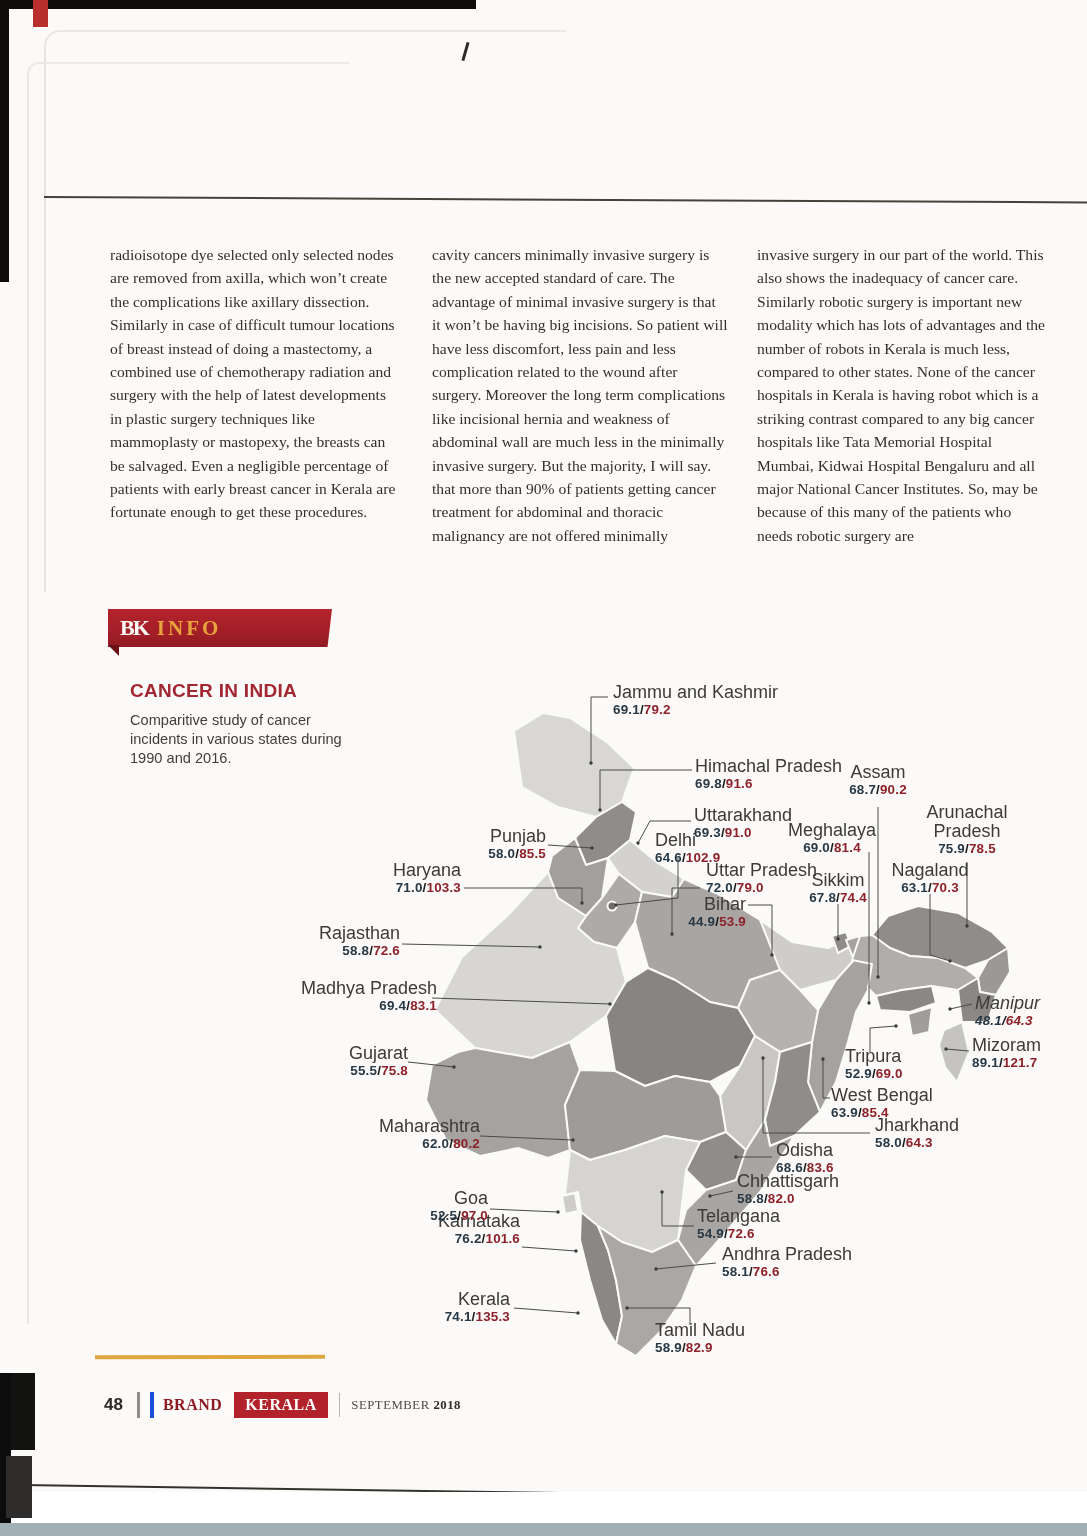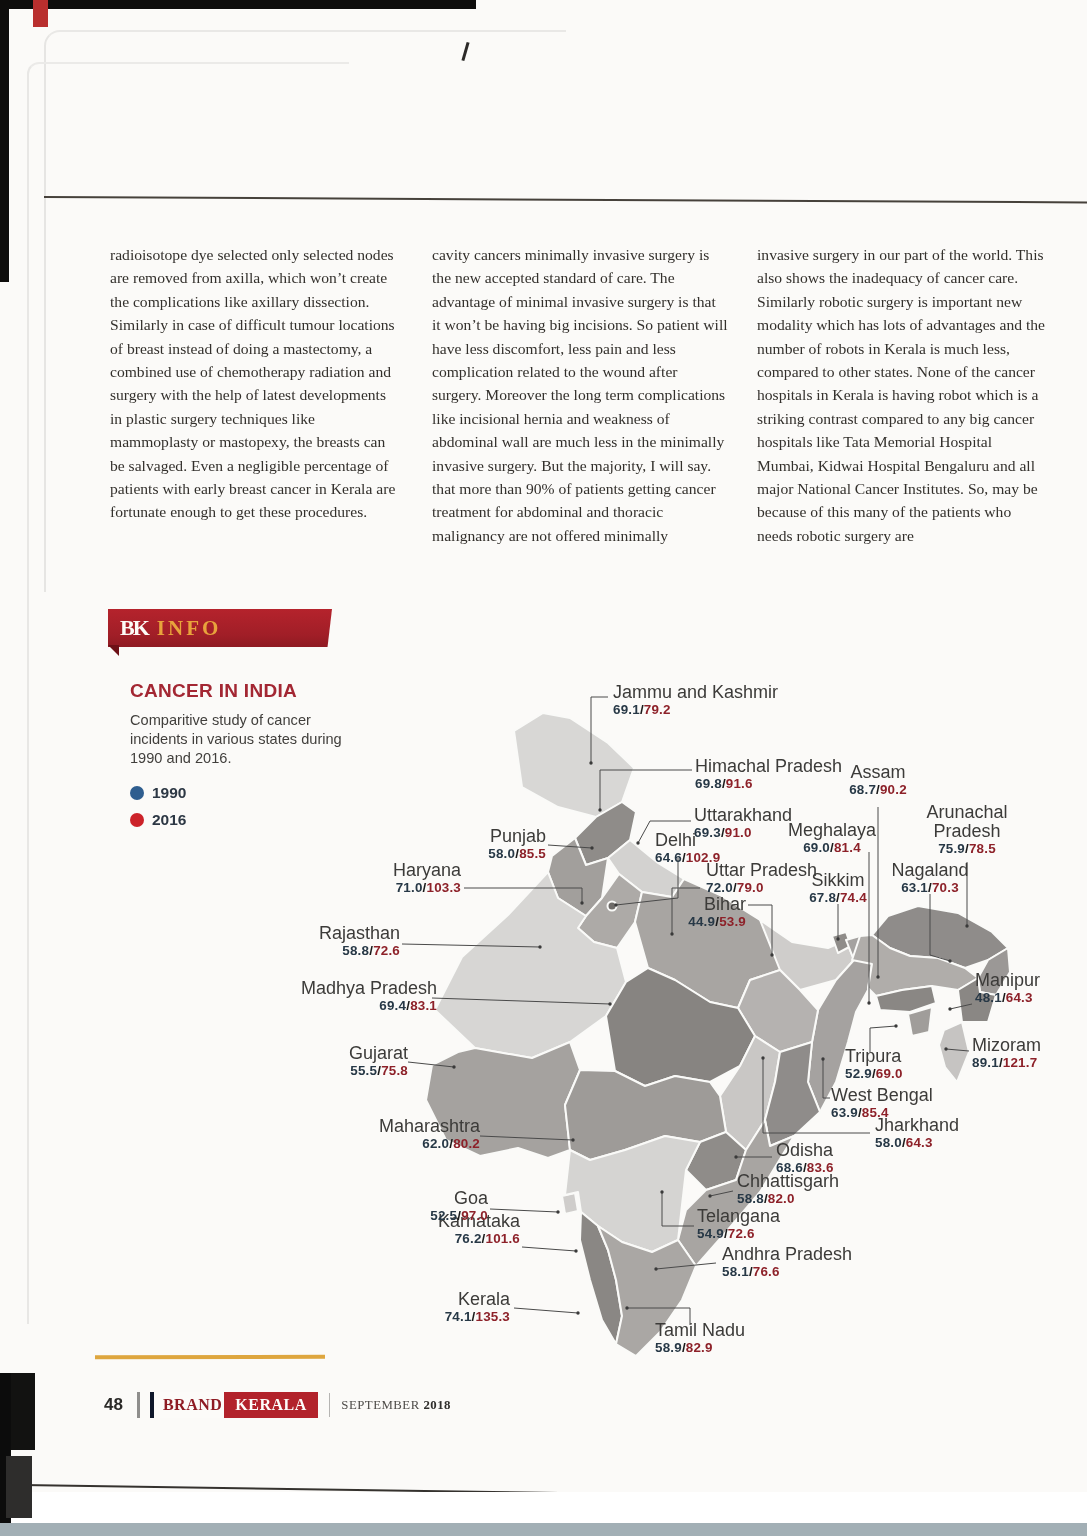--- a/index.html
+++ b/index.html
@@ -67,21 +67,21 @@
   .sep{color:#1a1a1a;}
   .v16{color:#8d2129;}
 
   
   .gold-line{position:absolute;left:95px;top:1355px;width:230px;height:3.5px;background:#dea63e;
     transform:rotate(-.15deg);}
   .footer{position:absolute;left:104px;top:1392px;display:flex;align-items:center;}
   .page-num{font-family:"Liberation Sans",sans-serif;font-weight:bold;font-size:17px;color:#2b2a28;}
   .f-div1{width:3px;height:26px;background:#8f8e8c;margin:0 10px 0 14px;}
   .brand-first{font-family:"Liberation Serif",serif;font-weight:bold;font-size:16px;color:#8e1b24;
-    background:#fcfbf9;border-left:4px solid #0f172a;padding:4px 2px 4px 9px;letter-spacing:.5px;}
+    background:#fcfbf9;border-left:4px solid #1d4ed8;padding:4px 12px 4px 9px;letter-spacing:.5px;}
   .brand-second{font-family:"Liberation Serif",serif;font-weight:bold;font-size:16px;color:#fdfcfa;
     background:#b2222b;padding:4px 11px;letter-spacing:.5px;}
   .f-div2{width:1.5px;height:24px;background:#b5b4b2;margin:0 11px;}
   .issue{font-family:"Liberation Serif",serif;font-size:12.8px;color:#4e4c49;letter-spacing:.5px;}
   .issue .yr{font-weight:bold;color:#2f2e2c;}
 </style>
 </head>
 <body>
 
 <div class="stack-corner-1"></div>
@@ -202,30 +202,20 @@
         <polyline points="342,343 520,349"></polyline>
         <circle cx="520" cy="349" r="1.7" fill="#3a3a3a" stroke="none"></circle>
         <polyline points="312,289 450,292"></polyline>
         <circle cx="450" cy="292" r="1.7" fill="#3a3a3a" stroke="none"></circle>
       </g>
   </svg>
 
   <div class="ig-header">
     <div class="ig-title">CANCER IN INDIA</div>
     <div class="ig-sub">Comparitive study of cancer incidents in various states during 1990 and 2016.</div>
-    <div class="legend">
-      <div class="legend-row">
-        <span class="legend-dot" style="background: rgb(47, 94, 143);"></span>
-        <span class="legend-label">1990</span>
-      </div>
-      <div class="legend-row">
-        <span class="legend-dot" style="background: rgb(204, 34, 41);"></span>
-        <span class="legend-label">2016</span>
-      </div>
-    </div>
   </div>
 
   <div id="labels-layer">
       <div class="slabel a-left" style="left: 523px; top: 28px;">
         <div class="sname">Jammu and Kashmir</div>
         <div class="svals"><span class="v90">69.1</span><span class="sep">/</span><span class="v16">79.2</span></div>
       </div>
       <div class="slabel a-left" style="left: 605px; top: 102px;">
         <div class="sname">Himachal Pradesh</div>
         <div class="svals"><span class="v90">69.8</span><span class="sep">/</span><span class="v16">91.6</span></div>
@@ -267,21 +257,21 @@
         <div class="svals"><span class="v90">68.7</span><span class="sep">/</span><span class="v16">90.2</span></div>
       </div>
       <div class="slabel a-center" style="left: 877px; top: 148px;">
         <div class="sname wrap">Arunachal Pradesh</div>
         <div class="svals"><span class="v90">75.9</span><span class="sep">/</span><span class="v16">78.5</span></div>
       </div>
       <div class="slabel a-center" style="left: 840px; top: 206px;">
         <div class="sname">Nagaland</div>
         <div class="svals"><span class="v90">63.1</span><span class="sep">/</span><span class="v16">70.3</span></div>
       </div>
-      <div class="slabel a-left" style="left: 885px; top: 316px;">
+      <div class="slabel a-left" style="left: 885px; top: 339px; font-style: italic;">
         <div class="sname">Manipur</div>
         <div class="svals"><span class="v90">48.1</span><span class="sep">/</span><span class="v16">64.3</span></div>
       </div>
       <div class="slabel a-left" style="left: 882px; top: 381px;">
         <div class="sname">Mizoram</div>
         <div class="svals"><span class="v90">89.1</span><span class="sep">/</span><span class="v16">121.7</span></div>
       </div>
       <div class="slabel a-left" style="left: 755px; top: 392px;">
         <div class="sname">Tripura</div>
         <div class="svals"><span class="v90">52.9</span><span class="sep">/</span><span class="v16">69.0</span></div>

